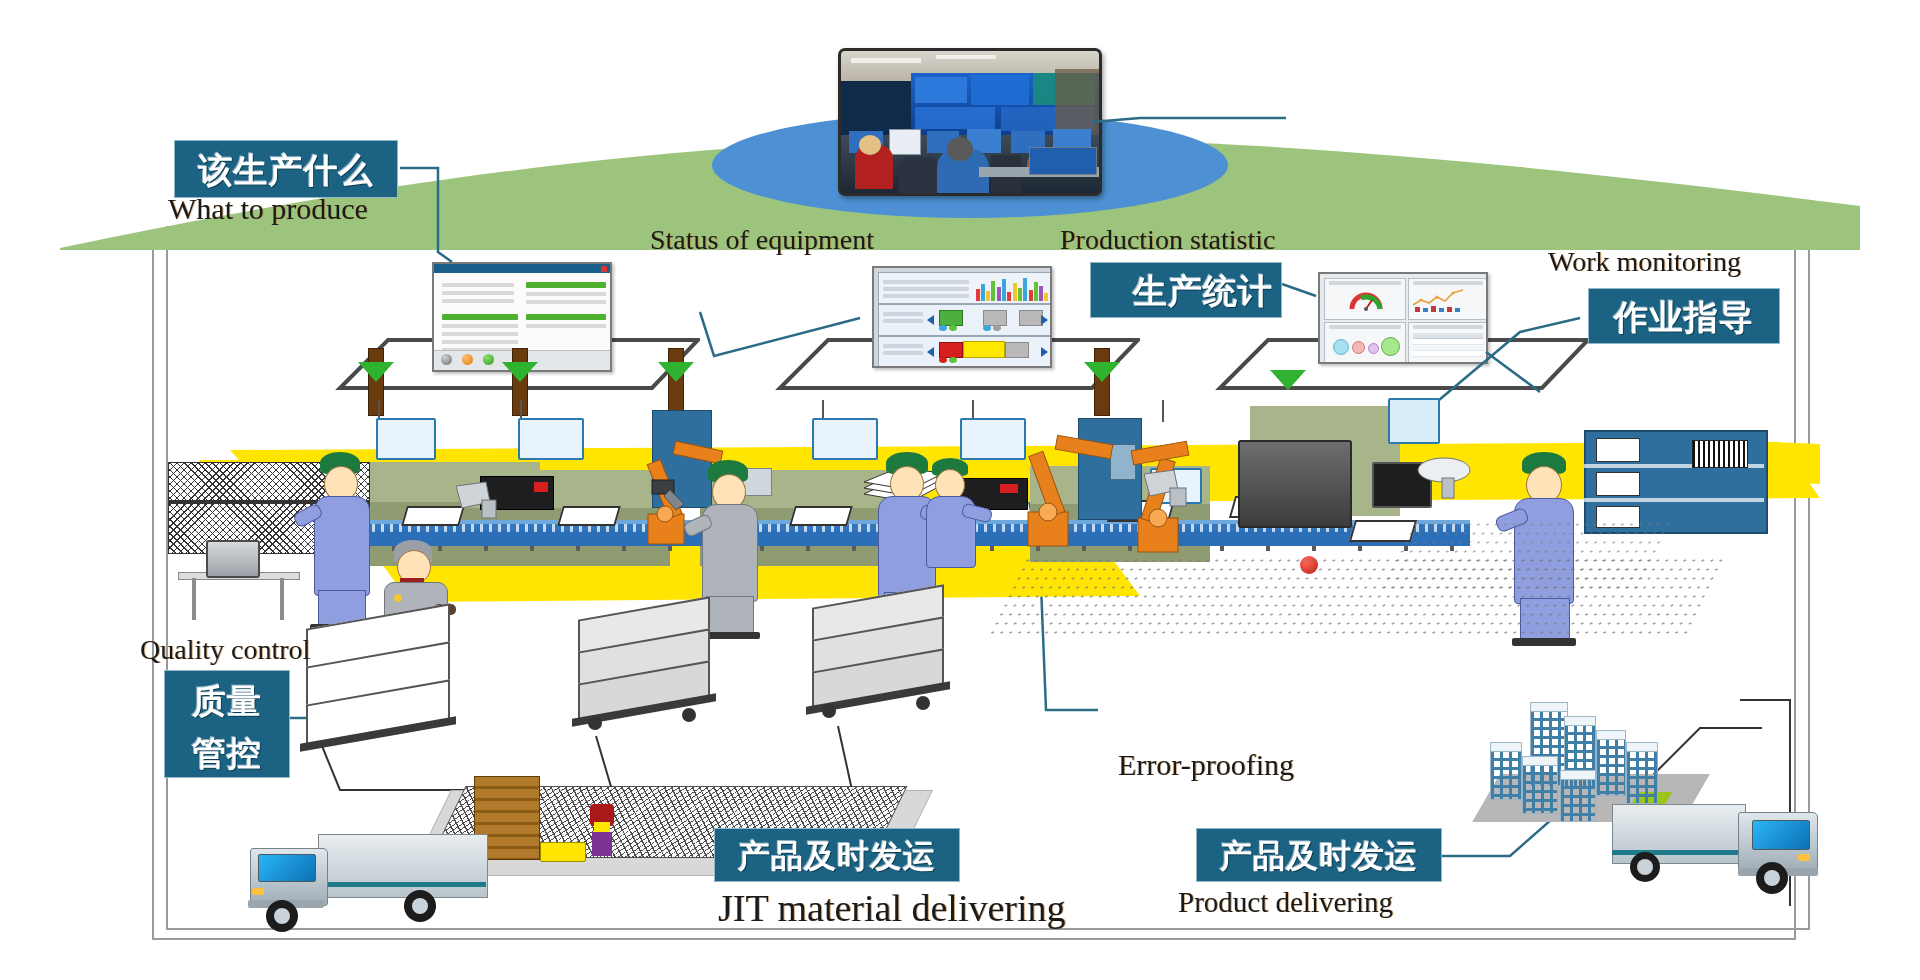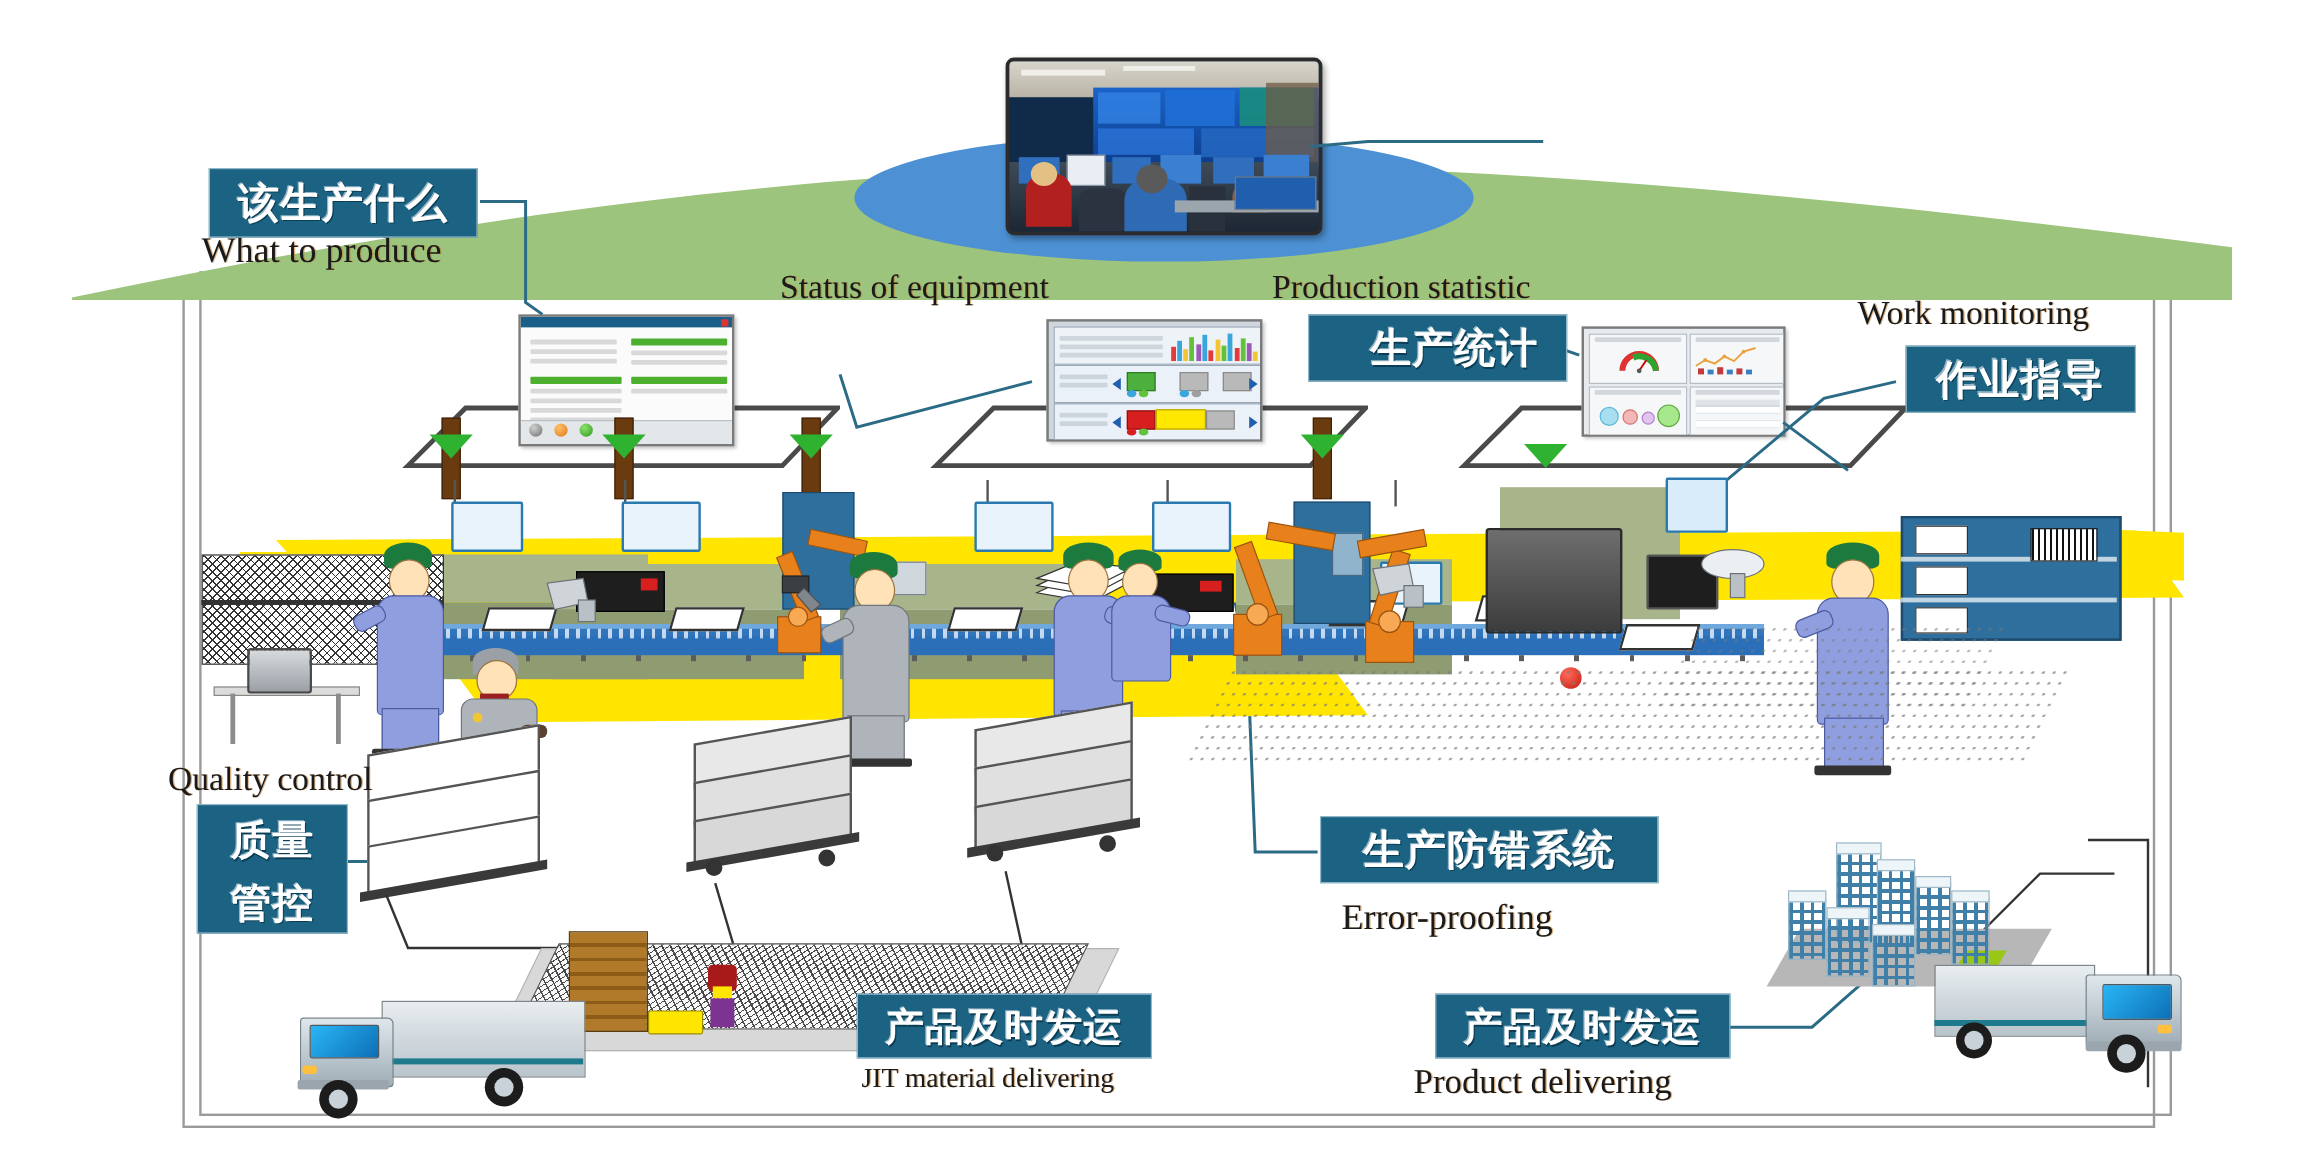--- a/index.html
+++ b/index.html
@@ -584,31 +584,30 @@
     <div class="tr-hub" style="left:152px;top:80px;width:16px;height:16px;"></div>
   </div>
 
   <div class="eng" style="left:168px;top:192px;font-size:30px;">What to produce</div>
   <div class="badge" style="left:174px;top:140px;width:224px;height:58px;font-size:34px;line-height:50px;">该生产什么</div>
 
 
   <div class="eng" style="left:650px;top:224px;font-size:28px;">Status of equipment</div>
 
   <div class="eng" style="left:1060px;top:224px;font-size:28px;">Production statistic</div>
-  <div class="badge" style="left:1090px;top:262px;width:216px;height:56px;font-size:34px;line-height:48px;padding-left:42px;">生产统计</div>
+  <div class="badge" style="left:1090px;top:262px;width:192px;height:56px;font-size:34px;line-height:48px;padding-left:42px;">生产统计</div>
 
   <div class="eng" style="left:1548px;top:246px;font-size:28px;">Work monitoring</div>
   <div class="badge" style="left:1588px;top:288px;width:192px;height:56px;font-size:34px;line-height:48px;">作业指导</div>
 
   <div class="eng" style="left:140px;top:634px;font-size:28px;">Quality control</div>
   <div class="badge" style="left:164px;top:670px;width:126px;height:108px;font-size:34px;line-height:52px;padding-top:4px;">质量
 管控</div>
 
-  <div class="badge" style="left:1100px;top:680px;width:282px;height:56px;font-size:34px;line-height:48px;">生产防错系统</div>
   <div class="eng" style="left:1118px;top:748px;font-size:30px;">Error-proofing</div>
 
   <div class="badge" style="left:714px;top:828px;width:246px;height:54px;font-size:32px;line-height:46px;">产品及时发运</div>
-  <div class="eng" style="left:718px;top:886px;font-size:23px;">JIT material delivering</div>
+  <div class="eng" style="left:718px;top:886px;font-size:38px;">JIT material delivering</div>
 
   <div class="badge" style="left:1196px;top:828px;width:246px;height:54px;font-size:32px;line-height:46px;">产品及时发运</div>
   <div class="eng" style="left:1178px;top:886px;font-size:29px;">Product delivering</div>
 
 </div>
 
 </body></html>

